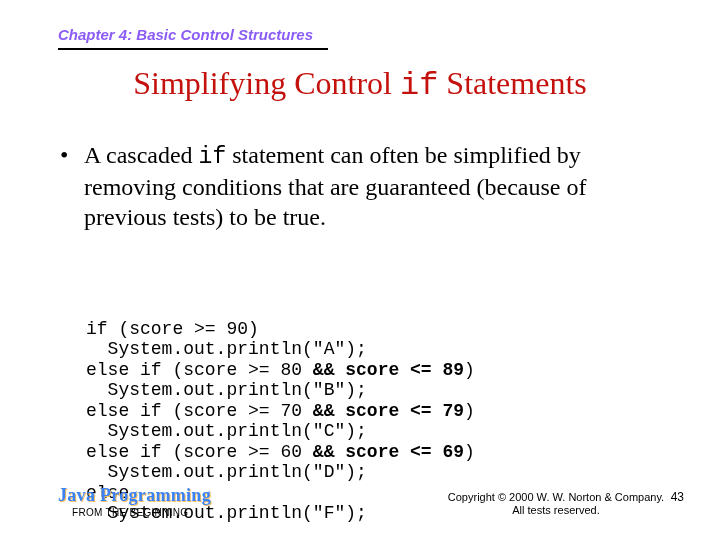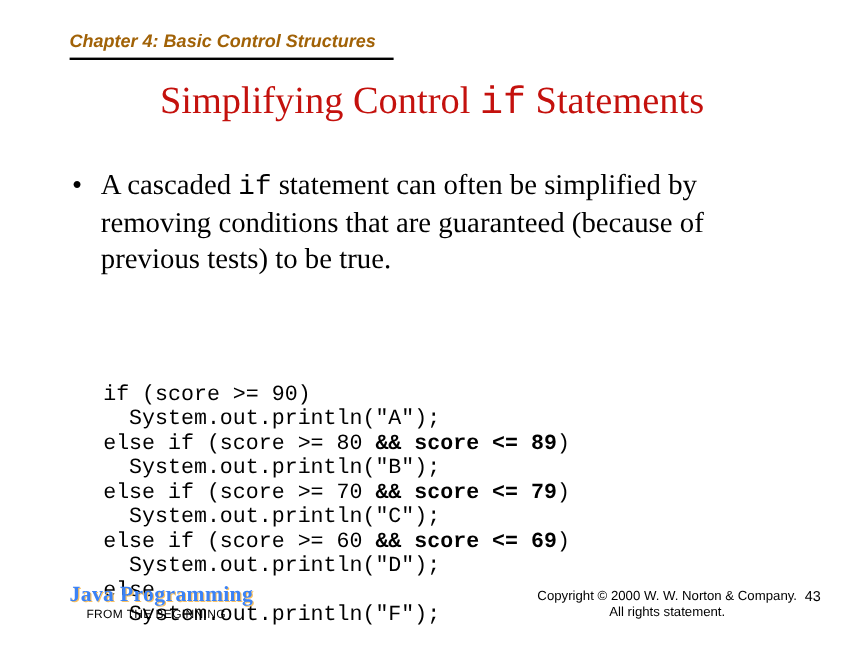--- a/index.html
+++ b/index.html
@@ -19,21 +19,21 @@
     box-sizing: border-box;
   }
   .chapter {
     position: absolute;
     top: 26px;
     left: 58px;
     font-family: Arial, Helvetica, sans-serif;
     font-size: 15px;
     font-weight: bold;
     font-style: italic;
-    color: #a16207;
+    color: #8b5cf6;
   }
   .rule {
     position: absolute;
     top: 48px;
     left: 58px;
     width: 270px;
     height: 2px;
     background: #000;
   }
   .title {
@@ -165,16 +165,16 @@
 
   <div class="footer-left">
     <div class="book-title">Java Programming</div>
     <div class="book-sub">FROM THE BEGINNING</div>
   </div>
 
   <div class="page-num">43</div>
 
   <div class="footer-right">
     <div>Copyright © 2000 W. W. Norton &amp; Company.</div>
-    <div>All rights statement.</div>
+    <div>All tests reserved.</div>
   </div>
 
 </div>
 
 </body></html>

